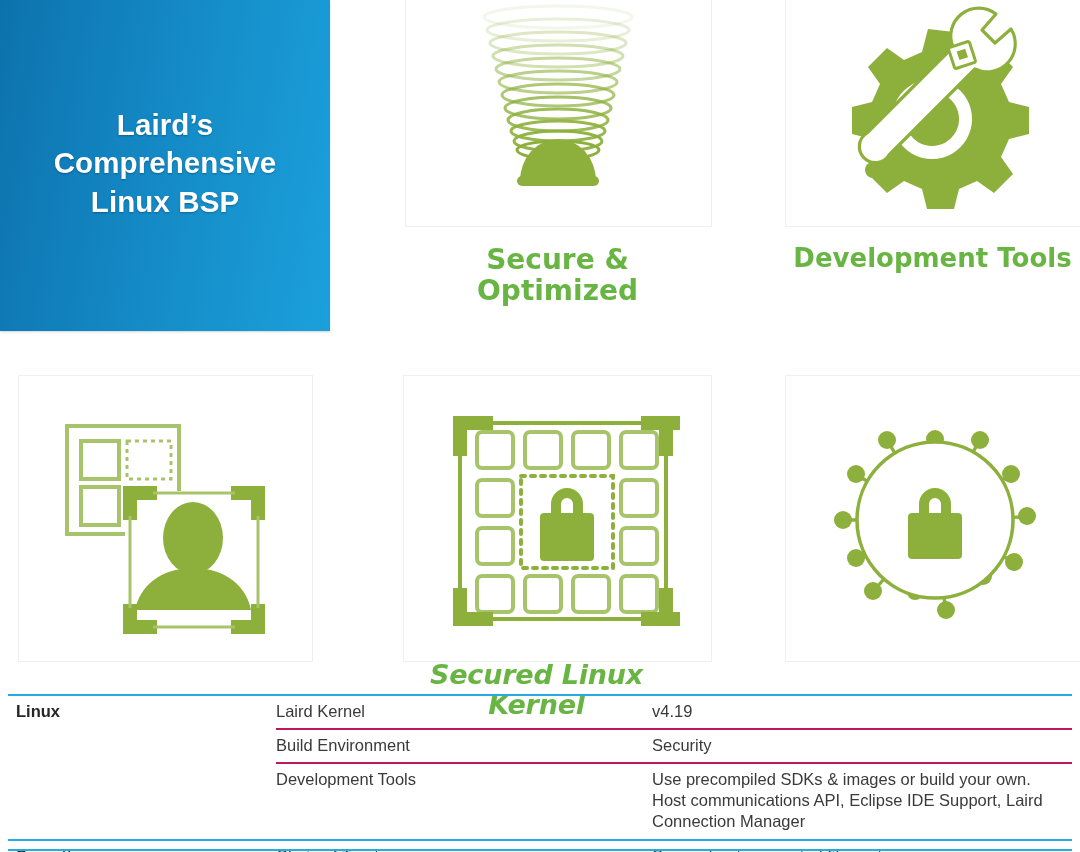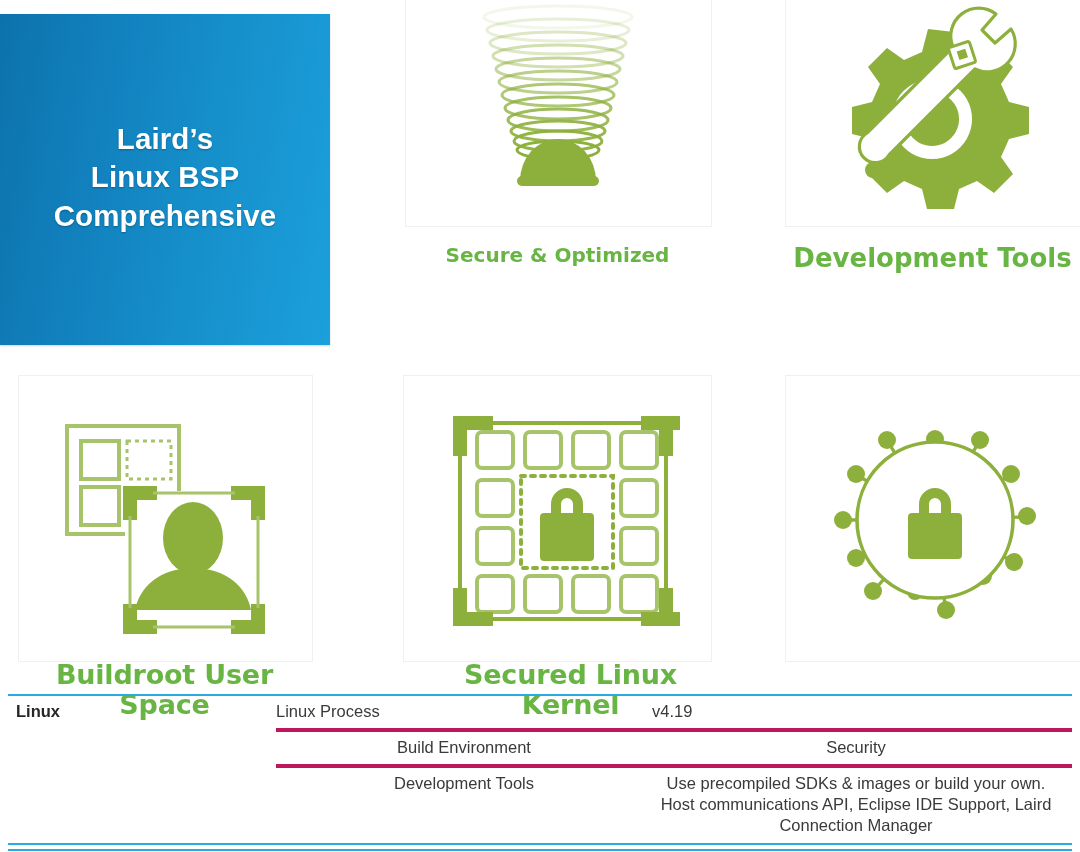--- a/index.html
+++ b/index.html
@@ -6,21 +6,21 @@
   html,body{margin:0;padding:0;background:#ffffff;}
   body{
     width:1080px;height:852px;position:relative;overflow:hidden;
     font-family:"Liberation Sans","DejaVu Sans",sans-serif;
     -webkit-font-smoothing:antialiased;
   }
   .slide{position:absolute;inset:0;}
 
   
   .hero{
-    position:absolute;left:0;top:14px;width:330px;height:331px;
+    position:absolute;left:0;top:0;width:330px;height:331px;
     background:linear-gradient(100deg,#0d72ac 0%,#1180bd 28%,#1690cb 62%,#1ba0dc 100%);
     display:flex;align-items:center;justify-content:center;
     box-shadow:0 1px 2px rgba(0,0,0,.18);
   }
   .hero-title{
     color:#ffffff;font-size:29.5px;font-weight:bold;line-height:1.30;
     text-align:center;letter-spacing:.1px;
     text-shadow:0 1px 2px rgba(0,0,0,.28);
     padding-bottom:4px;
   }
@@ -32,49 +32,49 @@
   .card.c-bot2{left:403px;top:375px;width:307px;height:285px;}
   .card.c-bot3{left:785px;top:375px;width:295px;height:285px;border-right:none;}
 
   .icon-wrap{position:absolute;display:flex;align-items:center;justify-content:center;}
 
   .cap{
     position:absolute;text-align:center;color:#69b544;
     font-weight:bold;line-height:1.12;
     font-family:"DejaVu Sans","Liberation Sans",sans-serif;
   }
-  .cap.two-line{font-size:20px;}
+  .cap.two-line{font-size:28px;}
   .cap.one-line{font-size:26px;}
   .cap.row2{font-size:27px;letter-spacing:-.2px;}
 
   
   .spec-table{
     position:absolute;left:8px;top:694px;width:1064px;
     border-collapse:collapse;
     font-size:16.5px;color:#3a3a3a;
     font-family:"Liberation Sans","DejaVu Sans",sans-serif;
   }
   .spec-table td{vertical-align:top;padding:5px 0 6px 0;line-height:1.28;}
   .spec-table .c1{width:260px;font-weight:bold;color:#262626;padding-left:8px;}
   .spec-table .c2{width:376px;}
   .spec-table .c3{padding-right:12px;}
   .rule-full{border-top:2px solid #29abe2;}
-  .rule-part-2{border-top:4px solid #be185d;text-align:center;}
+  .rule-part-2{border-top:2px solid #be185d;}
   .tbl-bottom{position:absolute;left:8px;width:1064px;height:2px;background:#29abe2;}
 </style>
 </head>
 <body>
 
 <div class="slide">
 
   <div class="hero">
     <div class="hero-title">
       <div>Laird’s</div>
+      <div>Comprehensive</div>
       <div>Linux BSP</div>
-      <div>Comprehensive</div>
     </div>
   </div>
 
   <div class="card c-top1"></div>
   <div class="card c-top2"></div>
 
   <div class="icon-wrap" style="left:443px;top:4px;width:230px;height:200px;">
     <svg viewBox="0 0 230 200" width="230" height="200" aria-hidden="true">
       <g fill="none" stroke="#8db03c" stroke-width="3">
         <ellipse cx="115" cy="13" rx="74" ry="11" stroke-opacity="0.10"></ellipse>
@@ -237,28 +237,27 @@
           <circle cx="158" cy="161" r="9" stroke="none"></circle>
       </g>
       <circle cx="110" cy="105" r="78" fill="#ffffff" stroke="#8db03c" stroke-width="3.6"></circle>
       <g fill="#8db03c">
         <rect x="83" y="98" width="54" height="46" rx="4"></rect>
         <path d="M94 101 v-12 a16 16 0 0 1 32 0 v12 h-10 v-12 a6 6 0 0 0 -12 0 v12 z"></path>
       </g>
     </svg>
   </div>
 
-  <div class="cap row2" style="left:18px;top:660px;width:293px;">Buildroot User Space</div>
-  <div class="cap row2" style="left:417px;top:660px;width:307px;">Secured Linux Kernel</div>
+  <div class="cap row2" style="left:383px;top:660px;width:307px;font-style:italic;">Secured Linux Kernel</div>
 
   <table class="spec-table">
     <tbody>
       <tr>
         <td class="c1 rule-full" rowspan="3">Linux</td>
-        <td class="c2 rule-full">Linux Process</td>
+        <td class="c2 rule-full">Laird Kernel</td>
         <td class="c3 rule-full">v4.19</td>
       </tr>
       <tr>
         <td class="c2 rule-part-2">Build Environment</td>
         <td class="c3 rule-part-2">Security</td>
       </tr>
       <tr>
         <td class="c2 rule-part-2">Development Tools</td>
         <td class="c3 rule-part-2">Use precompiled SDKs &amp; images or build your own. Host communications API, Eclipse IDE Support, Laird Connection Manager</td>
       </tr>

